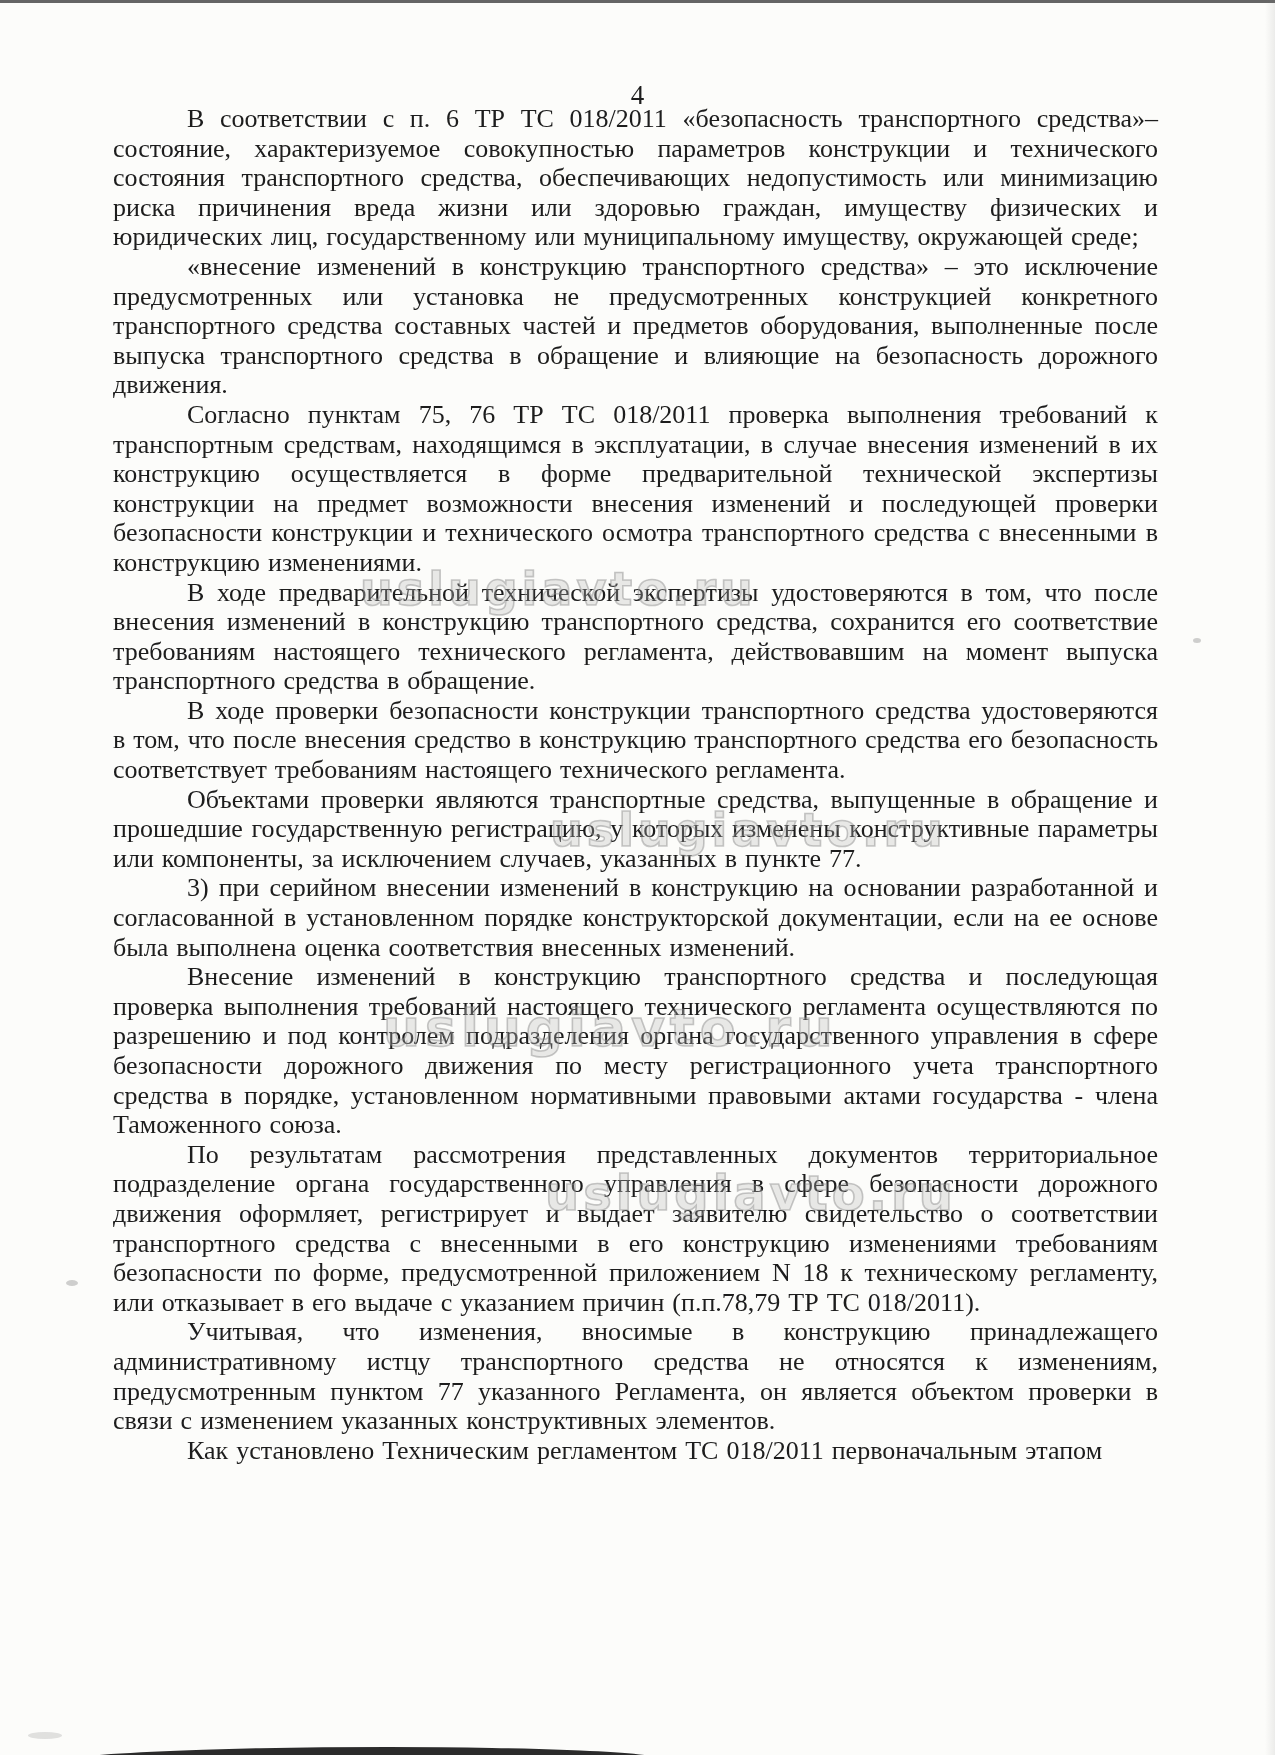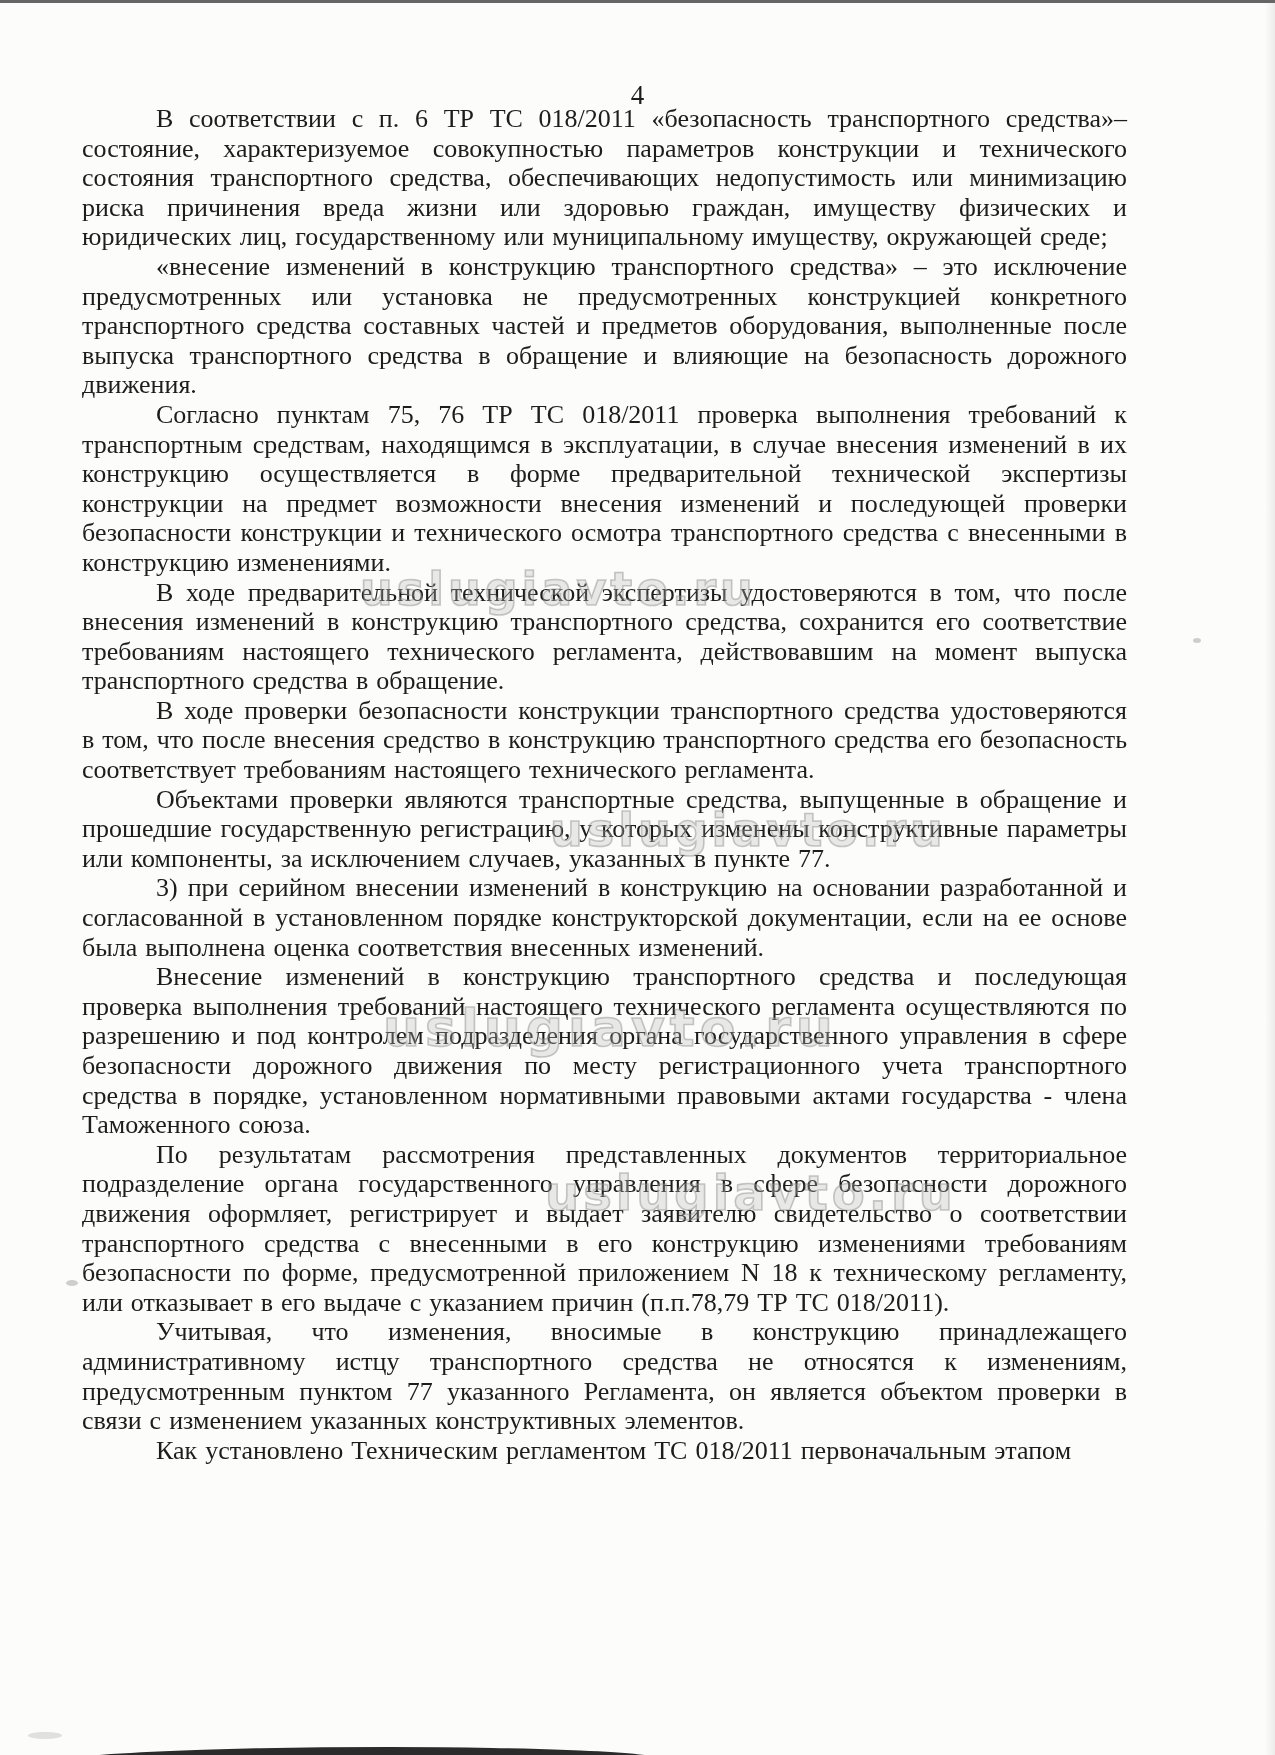--- a/index.html
+++ b/index.html
@@ -54,21 +54,21 @@
     top: 82px;
     left: 0;
     width: 100%;
     text-align: center;
     font-size: 27px;
     line-height: 27px;
   }
   .doc-body {
     position: absolute;
     top: 104px;
-    left: 82px;
+    left: 113px;
     width: 1045px;
     font-size: 26px;
     line-height: 29.6px;
     text-align: justify;
     word-spacing: 1.5px;
   }
   .doc-body p {
     margin: 0;
     padding: 0;
     text-indent: 74px;

